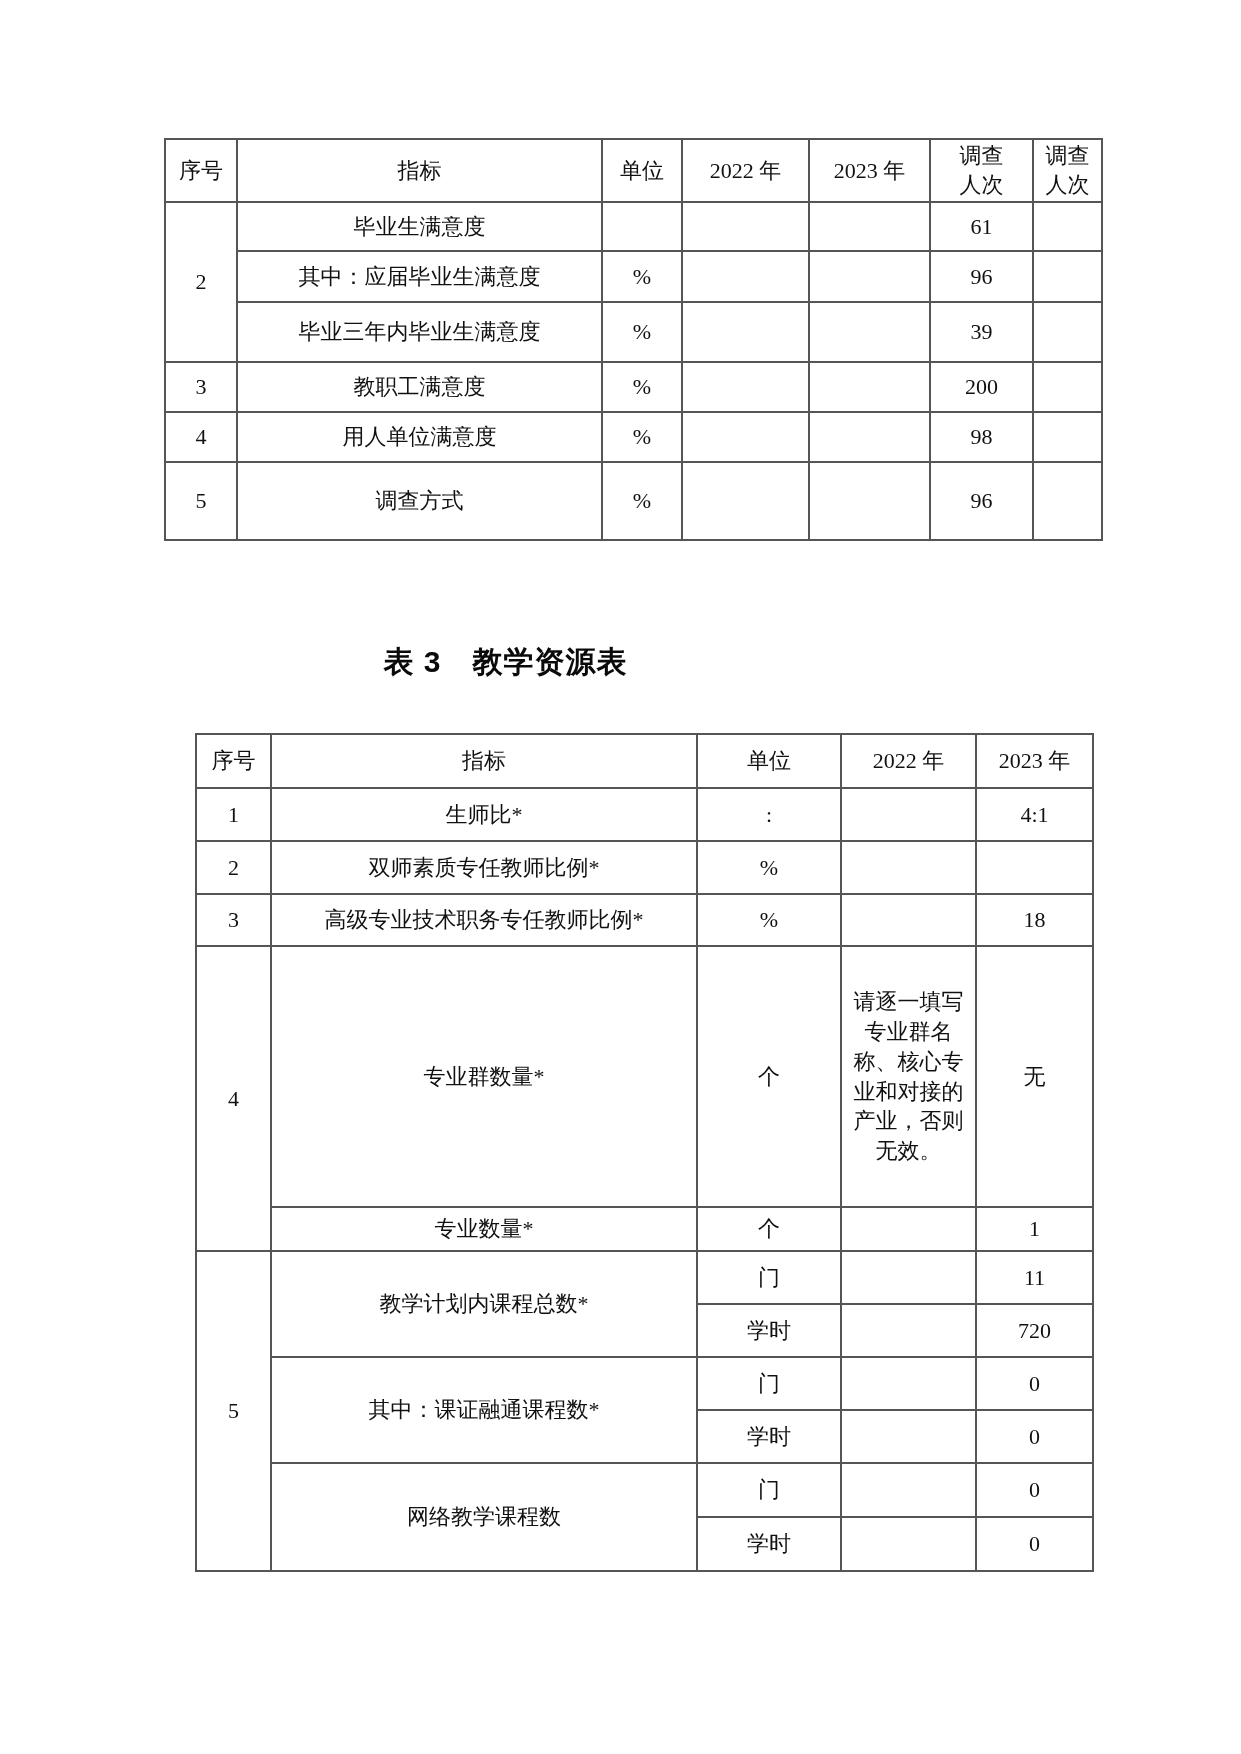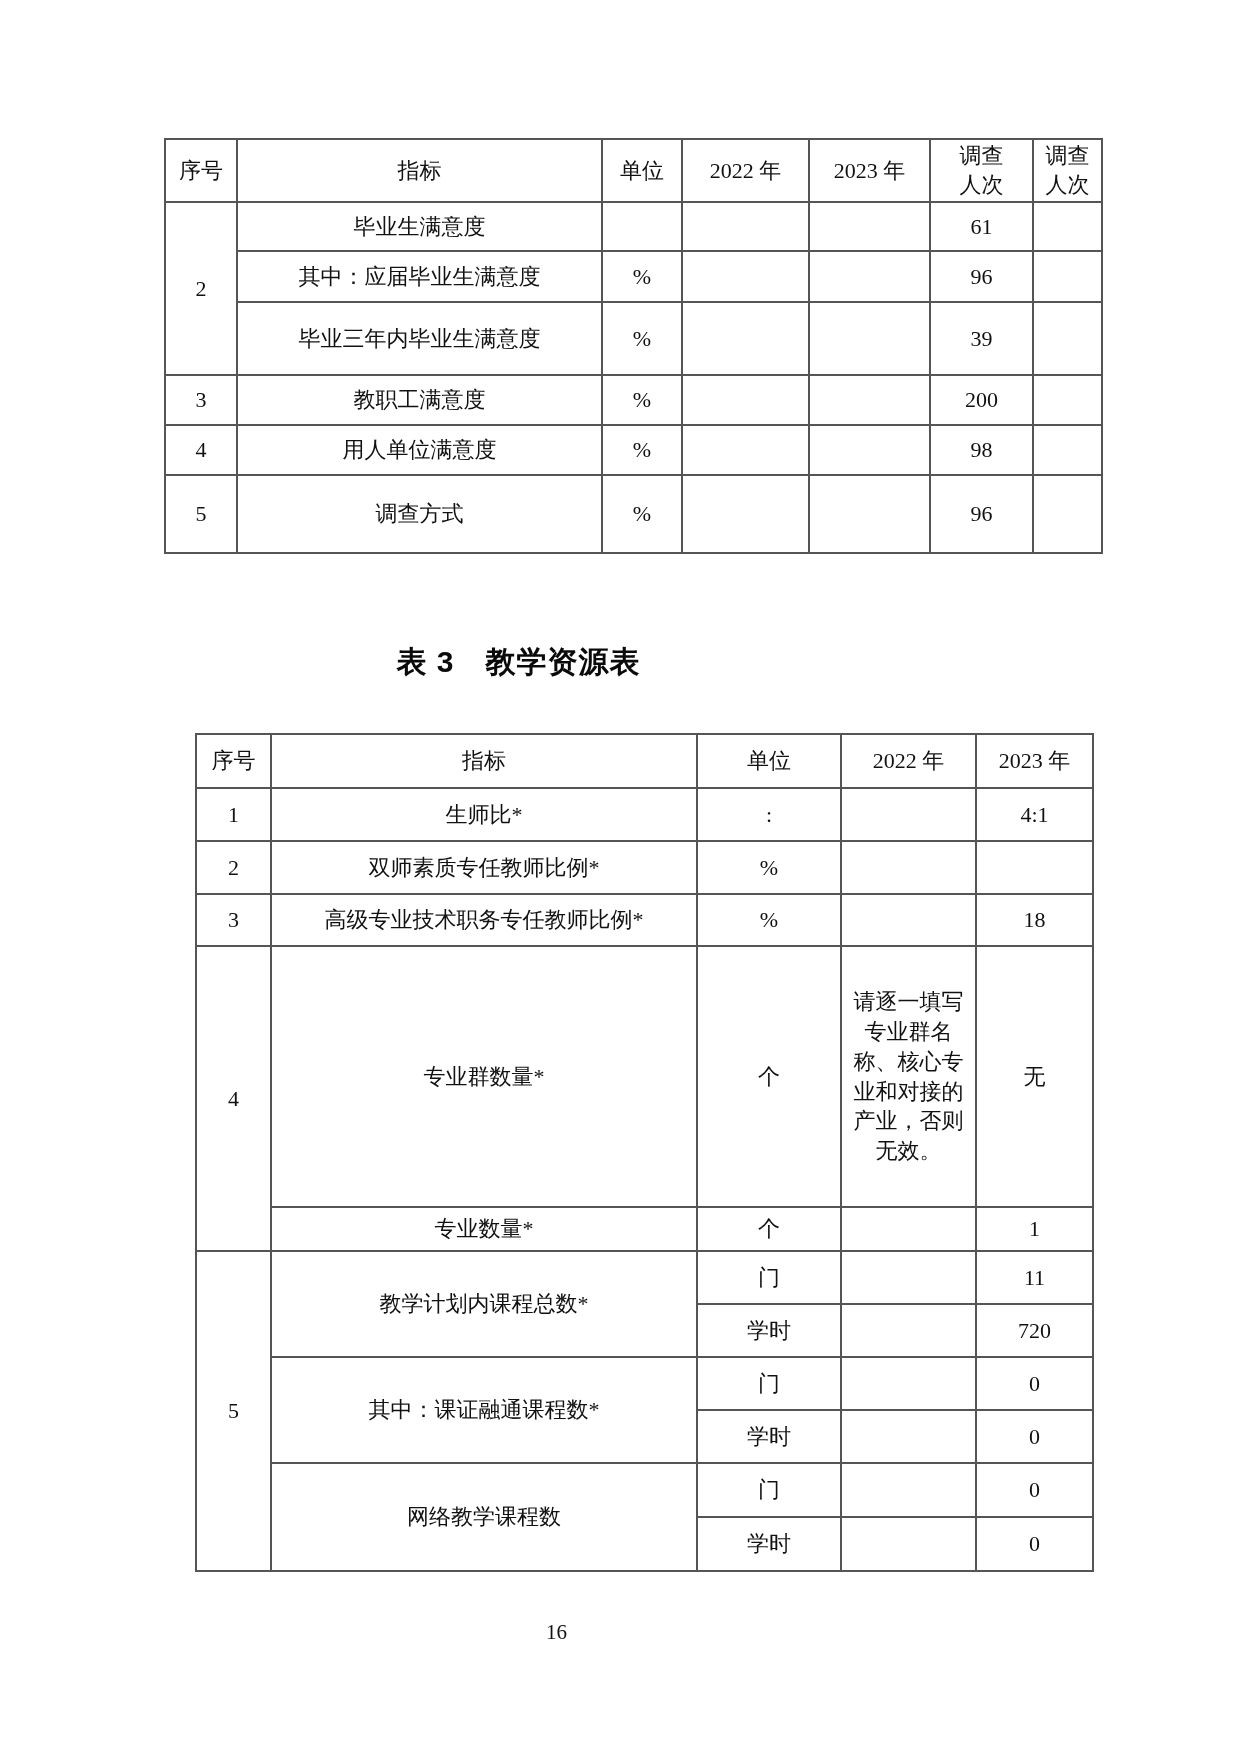--- a/index.html
+++ b/index.html
@@ -39,21 +39,20 @@
   }
   .table-title {
     position:absolute;
     left:0; top:642px; width:1011px;
     text-align:center;
     font-family:"Liberation Sans","DejaVu Sans",sans-serif;
     font-weight:bold;
     font-size:30px;
     letter-spacing:1px;
     color:#0a0a0a;
-    padding-left:13px;
   }
   .page-number {
     position:absolute;
     left:0; top:1620px; width:1113px;
     text-align:center;
     font-size:21px;
   }
 </style>
 </head>
 <body>
@@ -90,21 +89,21 @@
         <td></td>
       </tr>
       <tr style="height:51px">
         <td>其中：应届毕业生满意度</td>
         <td>%</td>
         <td></td>
         <td></td>
         <td>96</td>
         <td></td>
       </tr>
-      <tr style="height:73px">
+      <tr style="height:60px">
         <td>毕业三年内毕业生满意度</td>
         <td>%</td>
         <td></td>
         <td></td>
         <td>39</td>
         <td></td>
       </tr>
       <tr style="height:50px">
         <td>3</td>
         <td>教职工满意度</td>
@@ -217,15 +216,14 @@
         <td>0</td>
       </tr>
       <tr style="height:54px">
         <td>学时</td>
         <td></td>
         <td>0</td>
       </tr>
     </tbody>
   </table>
 
-  <div class="page-number">16</div>
 
 </div>
 
 </body></html>

